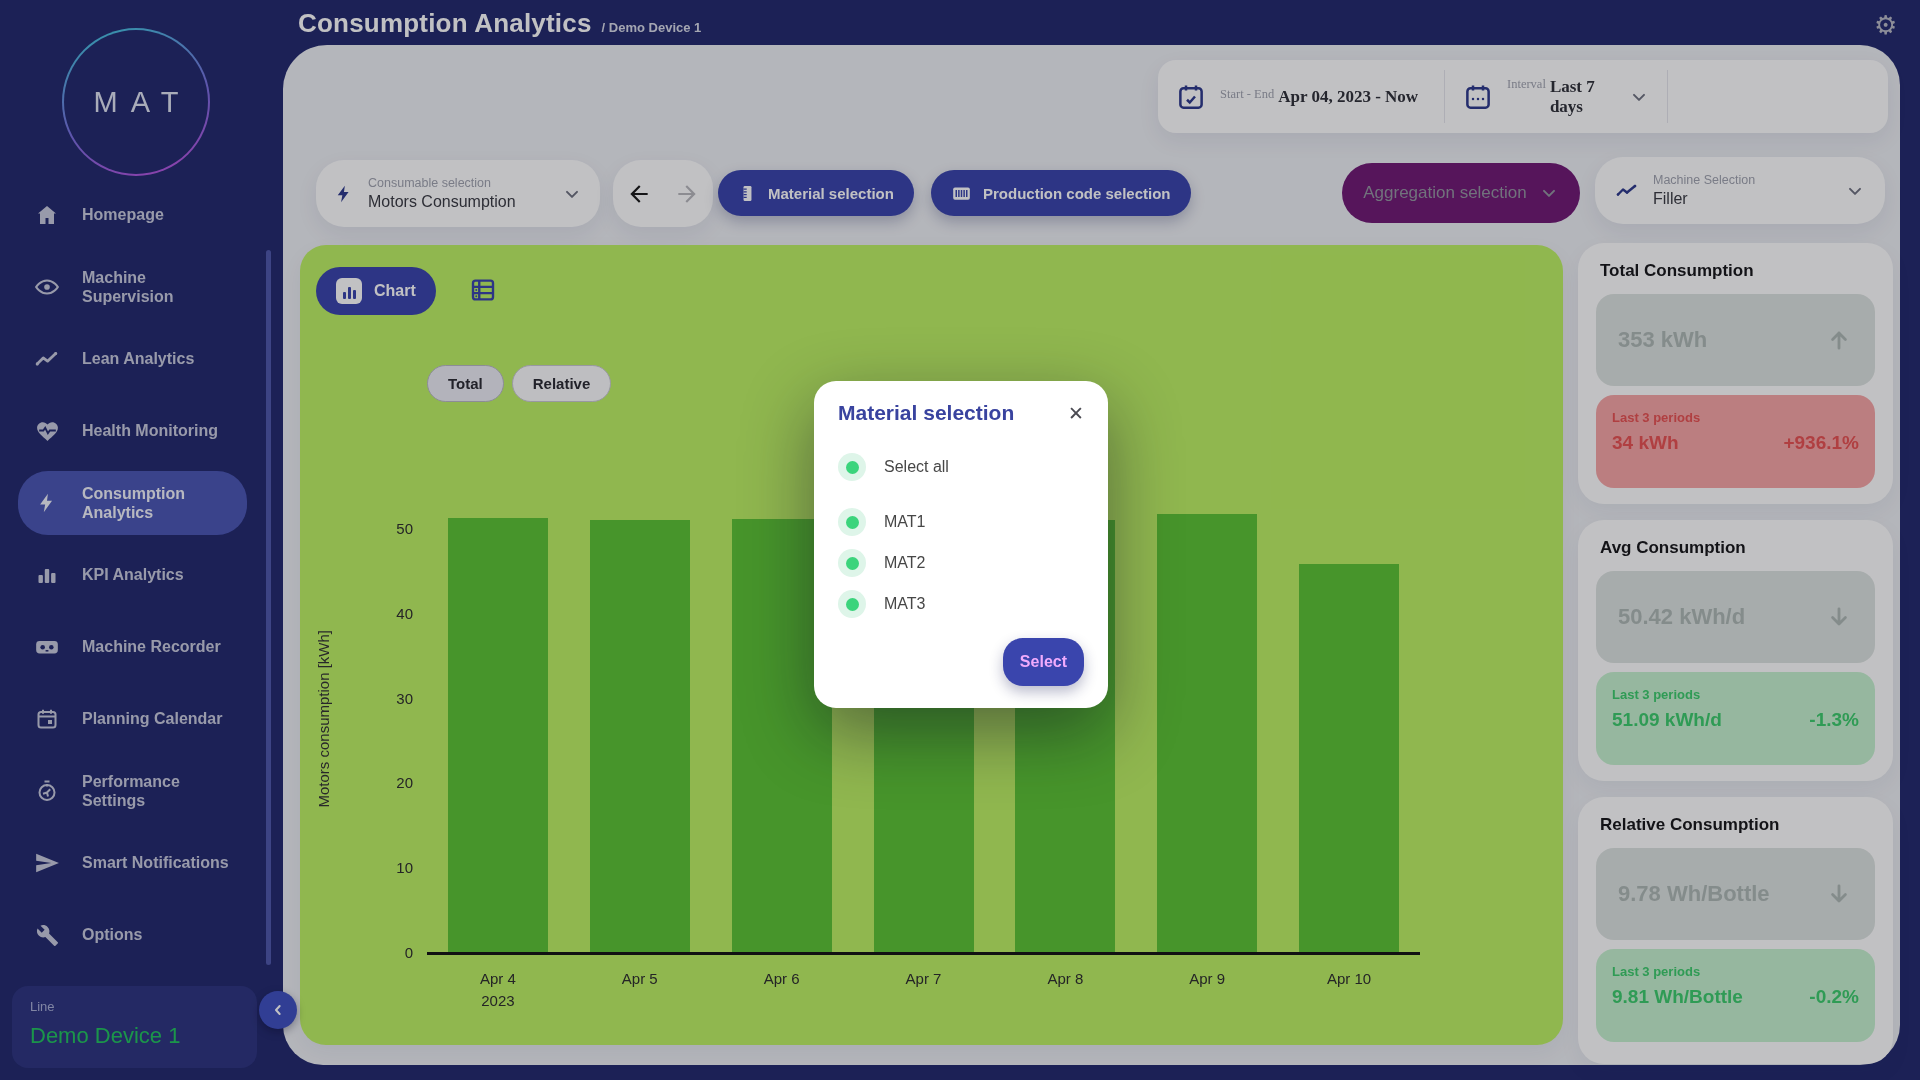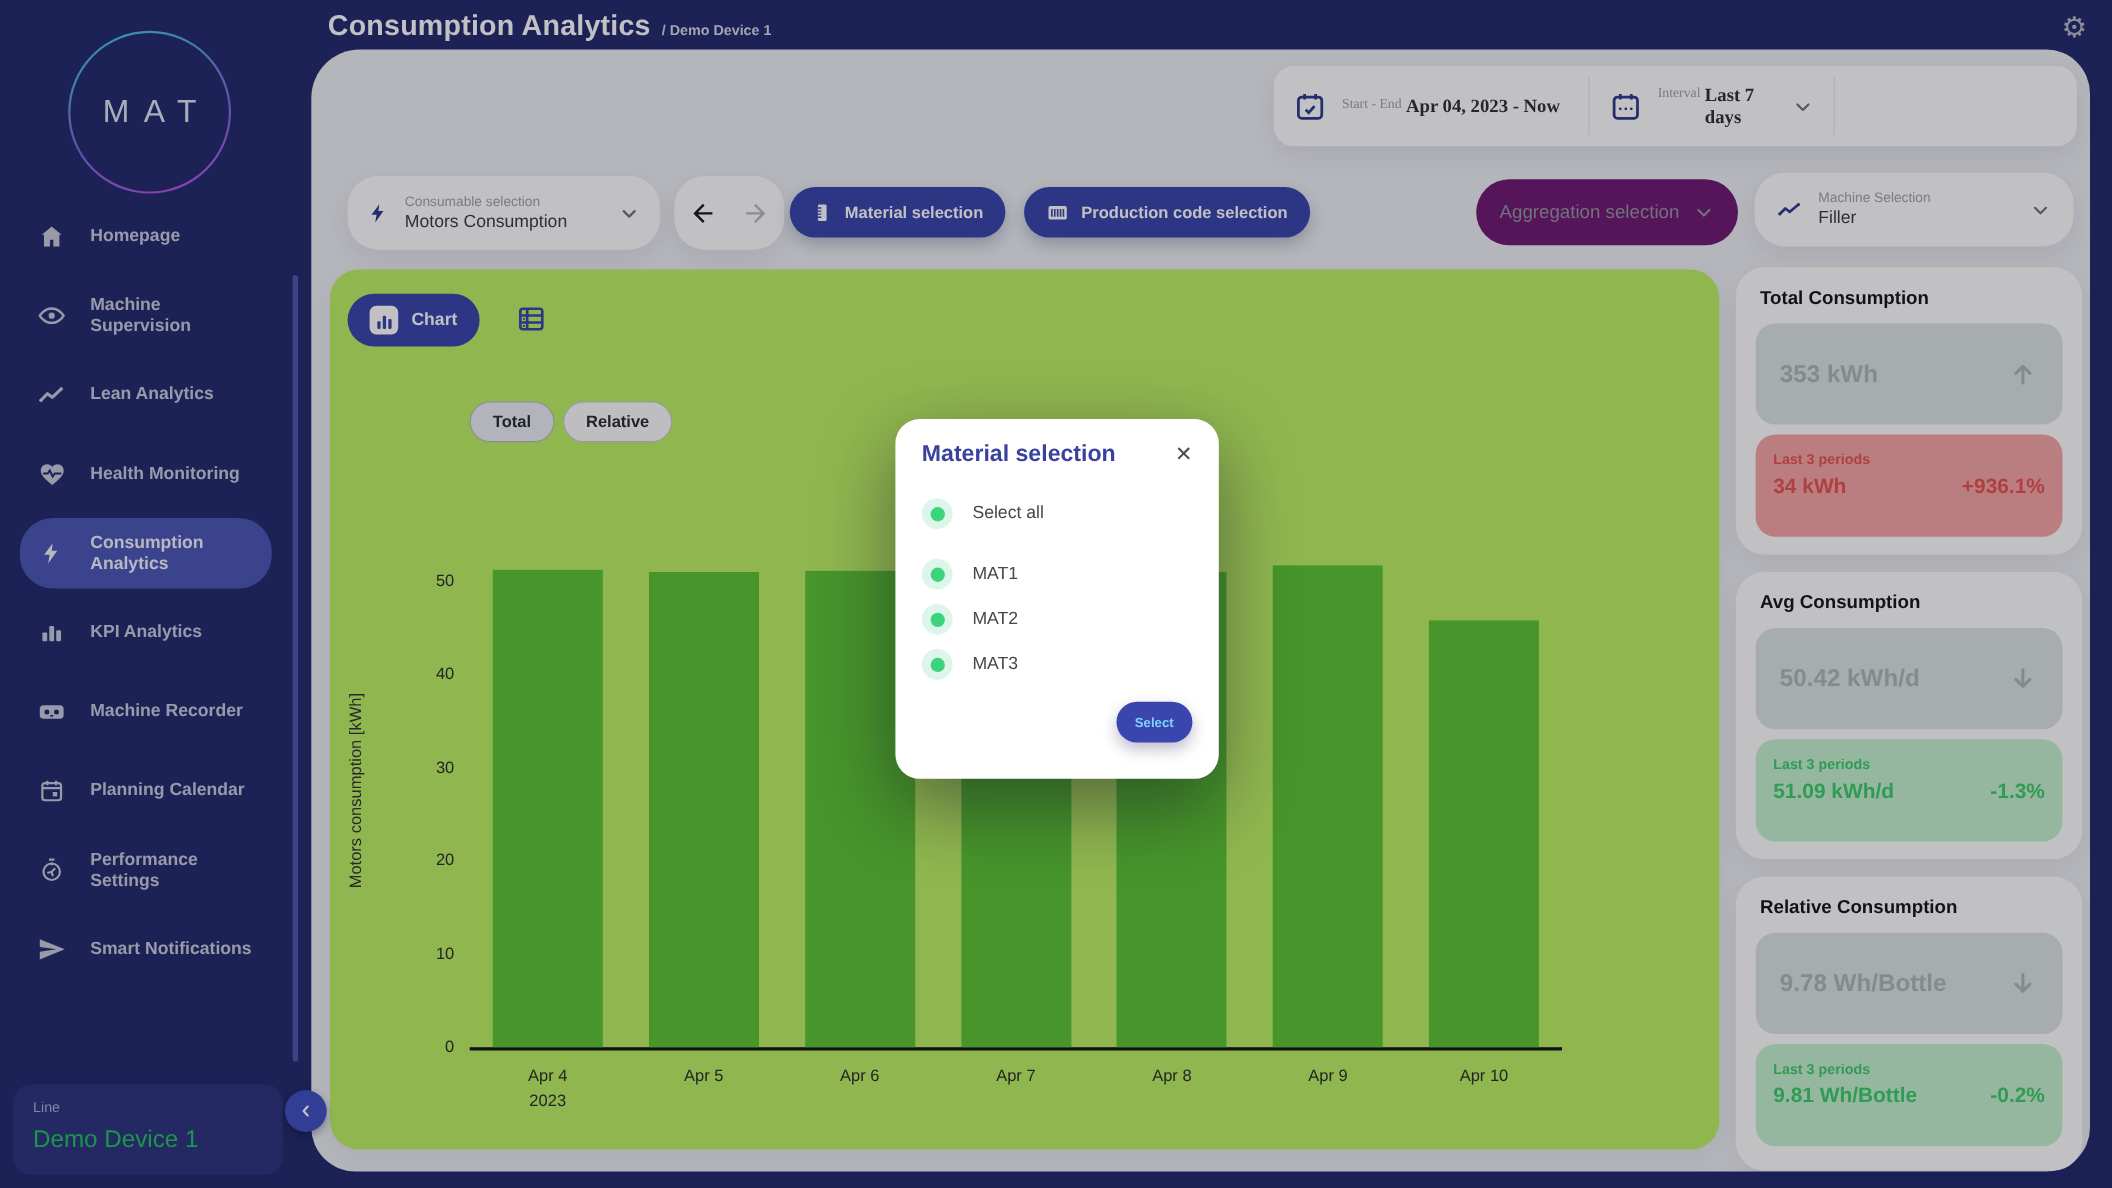--- a/index.html
+++ b/index.html
@@ -113,21 +113,21 @@
   .m-title{font-size:21px;font-weight:700;color:#39439f;}
   .m-close{margin-left:auto;font-size:19px;color:#4a4a52;cursor:pointer;line-height:1;}
   .m-row{display:flex;align-items:center;cursor:pointer;}
   .m-row.first{margin-top:28px;}
   .m-group{margin-top:24px;display:flex;flex-direction:column;gap:7px;}
   .m-group .m-row{height:34px;}
   .dot-wrap{width:28px;height:28px;border-radius:50%;background:#def5e9;display:flex;align-items:center;justify-content:center;flex:0 0 28px;}
   .dot{width:13px;height:13px;border-radius:50%;background:var(--toggle-green,#3bd47c);}
   .m-lbl{margin-left:18px;font-size:16px;color:#474747;}
   .m-foot{display:flex;justify-content:flex-end;margin-top:17px;}
-  .m-submit{height:37px;border-radius:20px;background:var(--accent,#3a45ad);color:#7dd3fc;font-size:12px;font-weight:700;
+  .m-submit{height:48px;border-radius:20px;background:var(--accent,#3a45ad);color:#f0abfc;font-size:16px;font-weight:700;
     display:flex;align-items:center;padding:0 17px;cursor:pointer;box-shadow:0 6px 14px rgba(25,30,90,.3);}
 
   svg{display:block;}
 </style>
 </head>
 <body>
 
 <div class="stage">
 
   <div class="topbar-title">
@@ -228,20 +228,28 @@
           </span>
         <span class="lbl">Performance Settings</span>
       </div>
       <div class="nav-item">
         <span class="ico">
           <svg width="26" height="26" viewBox="0 0 24 24" fill="currentColor">
               <path d="M2 20.5 23 12 2 3.5v6.5l14 2-14 2z"></path>
             </svg>
           </span>
         <span class="lbl">Smart Notifications</span>
+      </div>
+      <div class="nav-item">
+        <span class="ico">
+          <svg width="23" height="23" viewBox="0 0 24 24" fill="currentColor">
+              <path d="M22.7 19 13.6 9.9c.9-2.3.4-5-1.5-6.9C10.1 1 7.1.6 4.7 1.7L9 6 6 9 1.6 4.7C.4 7.1.9 10.1 2.9 12.1c1.9 1.9 4.6 2.4 6.9 1.5l9.1 9.1c.4.4 1 .4 1.4 0l2.3-2.3c.5-.4.5-1.1.1-1.4z"></path>
+            </svg>
+          </span>
+        <span class="lbl">Options</span>
       </div>
     </nav>
 
     <div class="side-scrollbar"></div>
 
     <div class="device-card">
       <div class="dc-label">Line</div>
       <div class="dc-value">Demo Device 1</div>
     </div>
     <div class="collapse-btn">

